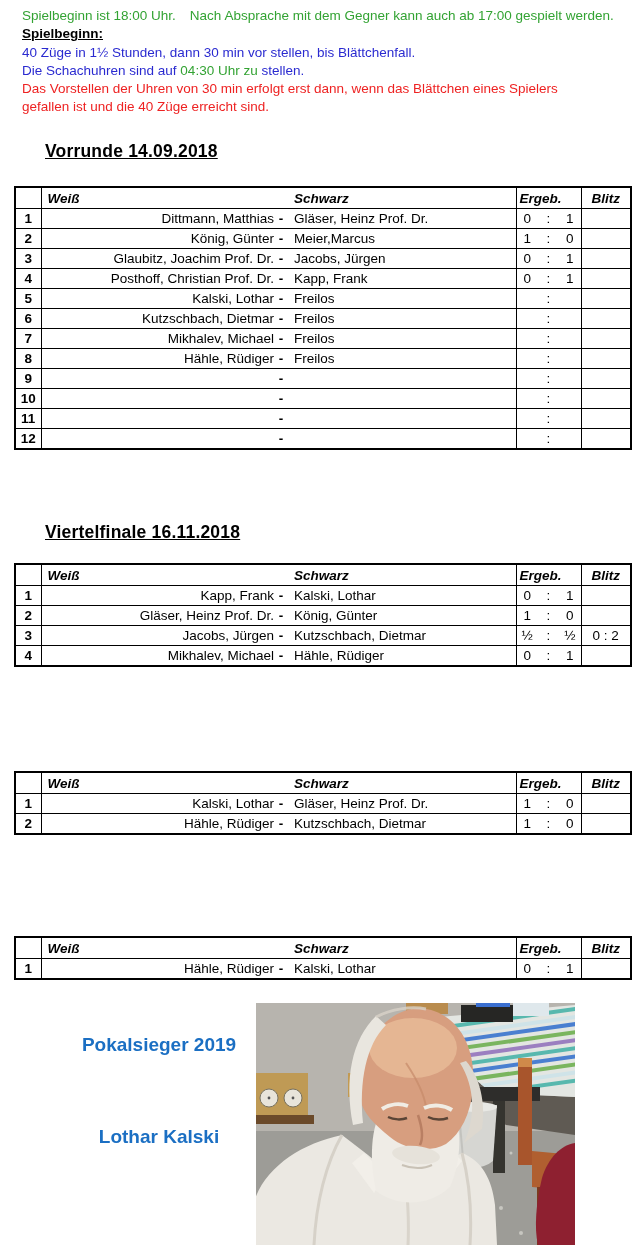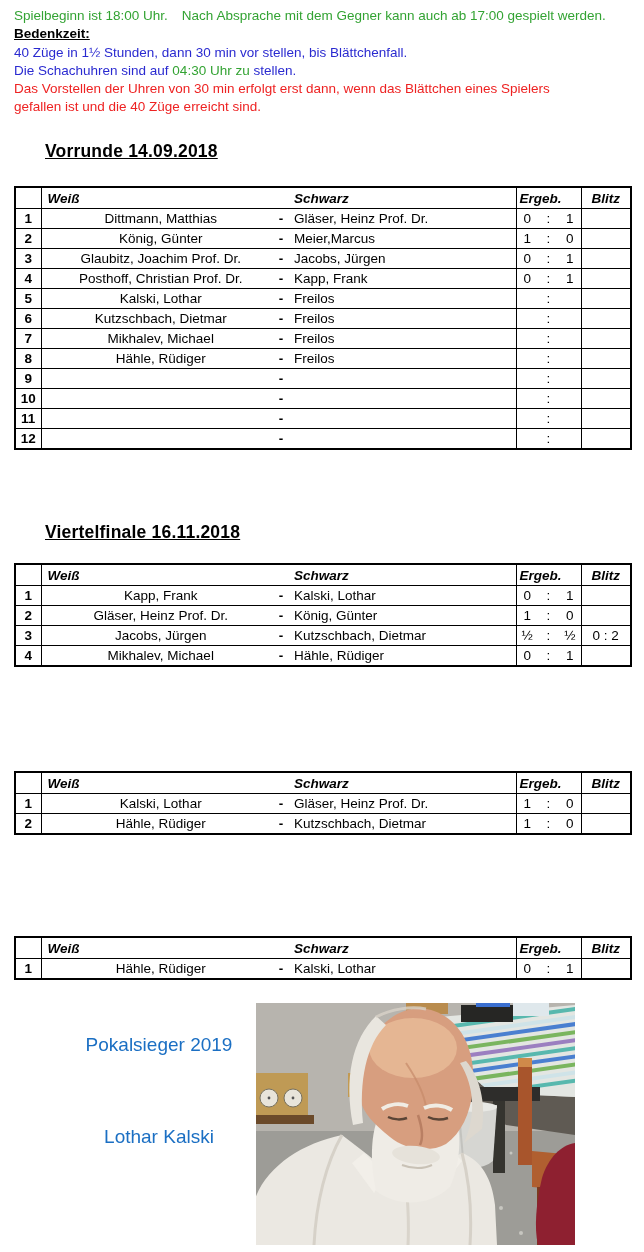--- a/index.html
+++ b/index.html
@@ -2,61 +2,61 @@
 <html style="--green: #33a333; --blue: #2a2ad0; --red: #ee2222; --caption: #1b6fc3;"><head>
 <meta charset="utf-8">
 <style>
   html,body { margin:0; padding:0; background:#ffffff; }
   .page {
     position:relative; width:644px; height:1252px; background:#ffffff;
     font-family:"Liberation Sans", sans-serif; color:#000;
   }
   
   .intro { position:absolute; top:7px; left:14px; width:620px; font-size:13.5px; line-height:18.3px; }
-  .intro .ln { white-space:nowrap; }
+  .intro .ln { white-space:nowrap;margin-left:8px; }
   .t-green { color:var(--green); }
   .t-blue  { color:var(--blue); }
   .t-red   { color:var(--red); }
   .t-bold-u { font-weight:bold; text-decoration:underline; color:#000; }
   .gap { display:inline-block; width:14px; }
   
   .sec-title {
     position:absolute; left:45px; font-size:17.5px; font-weight:bold;
     text-decoration:underline; letter-spacing:0.2px; white-space:pre;
   }
   
   table.res-table {
     position:absolute; left:14px; width:616px;
     border-collapse:collapse; table-layout:fixed;
     border:2px solid #000; font-size:13.5px;
   }
   .res-table td, .res-table th { border:1.5px solid #000; padding:0; height:19px; overflow:hidden; }
   .res-table th { height:20px; font-weight:bold; text-align:left;font-style:italic; }
   .c-no { width:26px; text-align:center; font-weight:bold; }
-  .c-w  { width:233px; text-align:center; padding-left:6px !important; border-right:none !important; }
+  .c-w  { width:233px; text-align:right; padding-left:6px !important; border-right:none !important; }
   .c-d  { width:14px; text-align:center; font-weight:bold; border-left:none !important; border-right:none !important; }
   .c-b  { width:228px; text-align:left; padding-left:6px !important; border-left:none !important; }
   .c-e  { width:65px; }
   .c-bl { width:50px; text-align:center;margin-top:36px; }
   th.c-e { padding-left:3px !important; }
   td.c-e .res { display:flex; width:100%; }
   td.c-e .res span { flex:1; text-align:center; }
   
   .caption { position:absolute; left:20px; width:278px; text-align:center;
-             font-size:19px; font-weight:normal; color:var(--caption); }
+             font-size:19px; font-weight:bold; color:var(--caption); }
   .photo { position:absolute; left:256px; top:1003px; width:319px; height:242px; }
 </style>
 </head>
 <body>
 
 <div class="page">
 
   <div class="intro">
     <div class="ln t-green"><span>Spielbeginn ist 18:00 Uhr.</span><span class="gap"></span><span>Nach Absprache mit dem Gegner kann auch ab 17:00 gespielt werden.</span></div>
-    <div class="ln"><span class="t-bold-u">Bedenkzeit:</span></div>
+    <div class="ln"><span class="t-bold-u">Spielbeginn:</span></div>
     <div class="ln t-blue">40 Züge in 1½ Stunden, dann 30 min vor stellen, bis Blättchenfall.</div>
     <div class="ln"><span class="t-blue">Die Schachuhren sind auf </span><span class="t-green">04:30 Uhr zu</span><span class="t-blue"> stellen.</span></div>
     <div class="ln t-red">Das Vorstellen der Uhren von 30 min erfolgt erst dann, wenn das Blättchen eines Spielers</div>
     <div class="ln t-red">gefallen ist und die 40 Züge erreicht sind.</div>
   </div>
 
   <div class="sec-title" style="top:141px">Vorrunde 14.09.2018</div>
   <table class="res-table" style="top:186px">
     <colgroup>
         <col style="width:26px">

